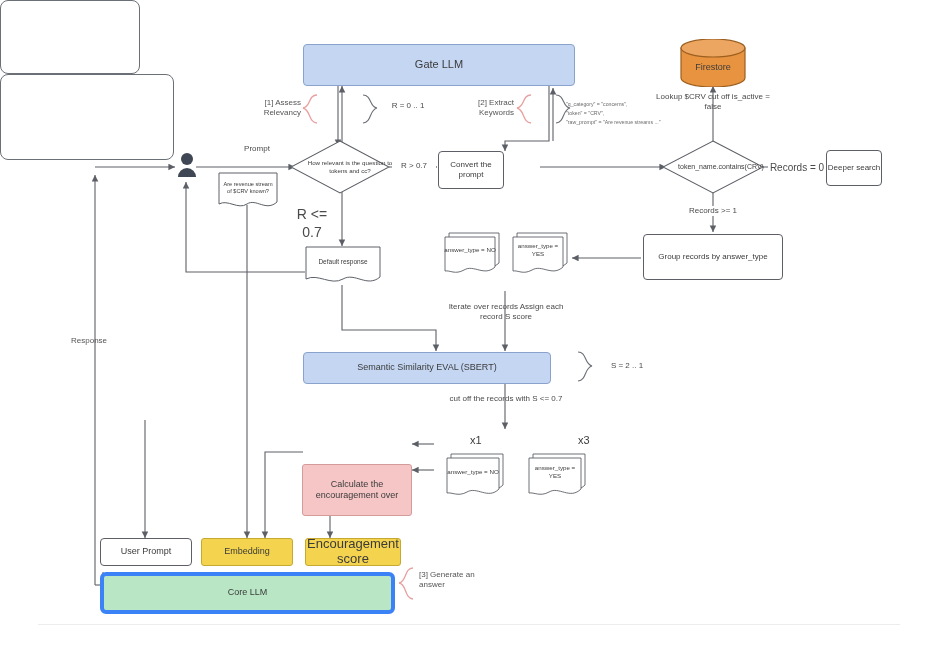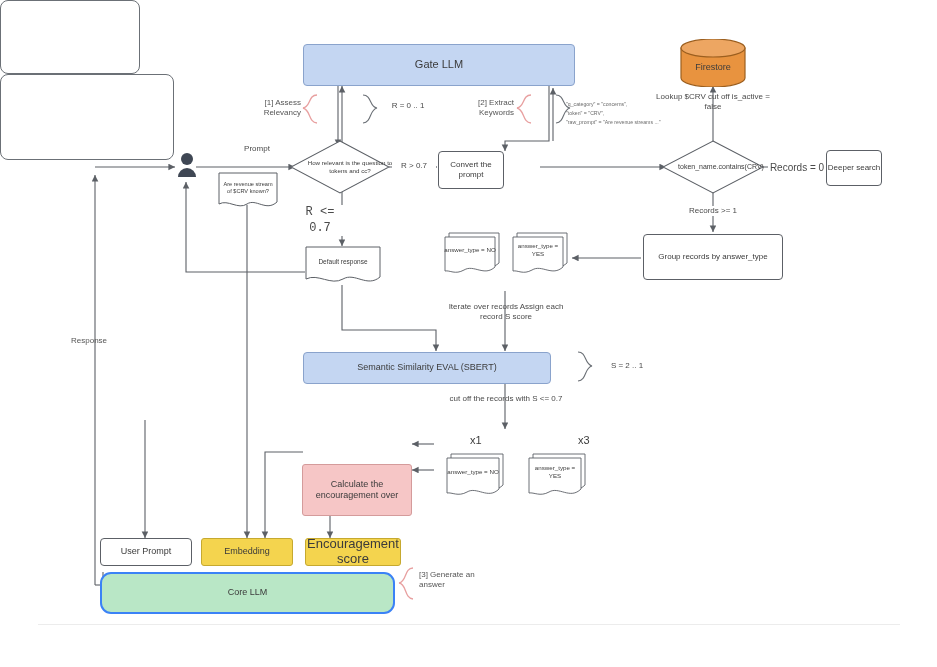--- a/index.html
+++ b/index.html
@@ -6,21 +6,21 @@
   body{width:937px;height:667px;font-family:"Liberation Sans",sans-serif;color:#333;overflow:hidden;}
   #canvas{position:relative;width:937px;height:667px;}
   svg#wires{position:absolute;left:0;top:0;width:937px;height:667px;pointer-events:none;}
 
   .node{position:absolute;box-sizing:border-box;display:flex;align-items:center;justify-content:center;
         text-align:center;line-height:1.25;color:#3b3b3b;}
   .rect{border:1px solid #5c6066;border-radius:4px;background:#fff;}
   .blue{background:#c4d6f2;border:1px solid #8aa3cc;border-radius:4px;}
   .pink{background:#f6c6c6;border:1px solid #d49b9b;border-radius:3px;}
   .yellow{background:#f4d44e;border:1px solid #c6a92f;border-radius:3px;}
-  .green{background:#b9e7c6;border:2px solid #3b82f6;border-radius:11px;}
+  .green{background:#b9e7c6;border:4px solid #3b82f6;border-radius:6px;}
   .group{border:1px solid #6b7076;border-radius:8px;background:transparent;}
 
   .label{position:absolute;color:#4a4a4a;text-align:center;line-height:1.3;background:#fff;}
   .label.nobg{background:transparent;}
   .plain{position:absolute;color:#555;line-height:1.3;}
 
   
   .diamond{position:absolute;}
   .diamond .dshape{position:absolute;left:0;top:0;width:100%;height:100%;}
   .diamond .dtext{position:absolute;left:0;top:0;width:100%;height:100%;display:flex;
@@ -242,21 +242,21 @@
       <path d="M2,25 A9,9 0 0 1 20,25 Z" fill="#3f4754"></path>
     </svg>
   </div>
 
   <div class="label" style="left:230px;top:144px;width:54px;font-size:8px;">Prompt</div>
 
   <div class="label nobg" style="left:380px;top:101px;width:56px;font-size:8px;">R = 0 .. 1</div>
 
   <div class="label" style="left:392px;top:161px;width:44px;font-size:8px;">R &gt; 0.7</div>
 
-  <div class="label" style="left:296px;top:205px;width:48px;font-size:12px;font-family:Liberation Mono, monospace;">R &lt;= 0.7</div>
+  <div class="label" style="left:288px;top:205px;width:48px;font-size:14px;">R &lt;= 0.7</div>
 
   <div class="label" style="left:768px;top:161px;width:58px;font-size:10px;">Records = 0</div>
 
   <div class="label" style="left:678px;top:206px;width:70px;font-size:8px;">Records &gt;= 1</div>
 
   <div class="label nobg" style="left:653px;top:92px;width:120px;font-size:8px;">Lookup $CRV cut off is_active = false</div>
 
   <div class="label nobg" style="left:440px;top:302px;width:132px;font-size:8px;">Iterate over records Assign each record S score</div>
 
   <div class="label nobg" style="left:598px;top:361px;width:58px;font-size:8px;">S = 2 .. 1</div>

